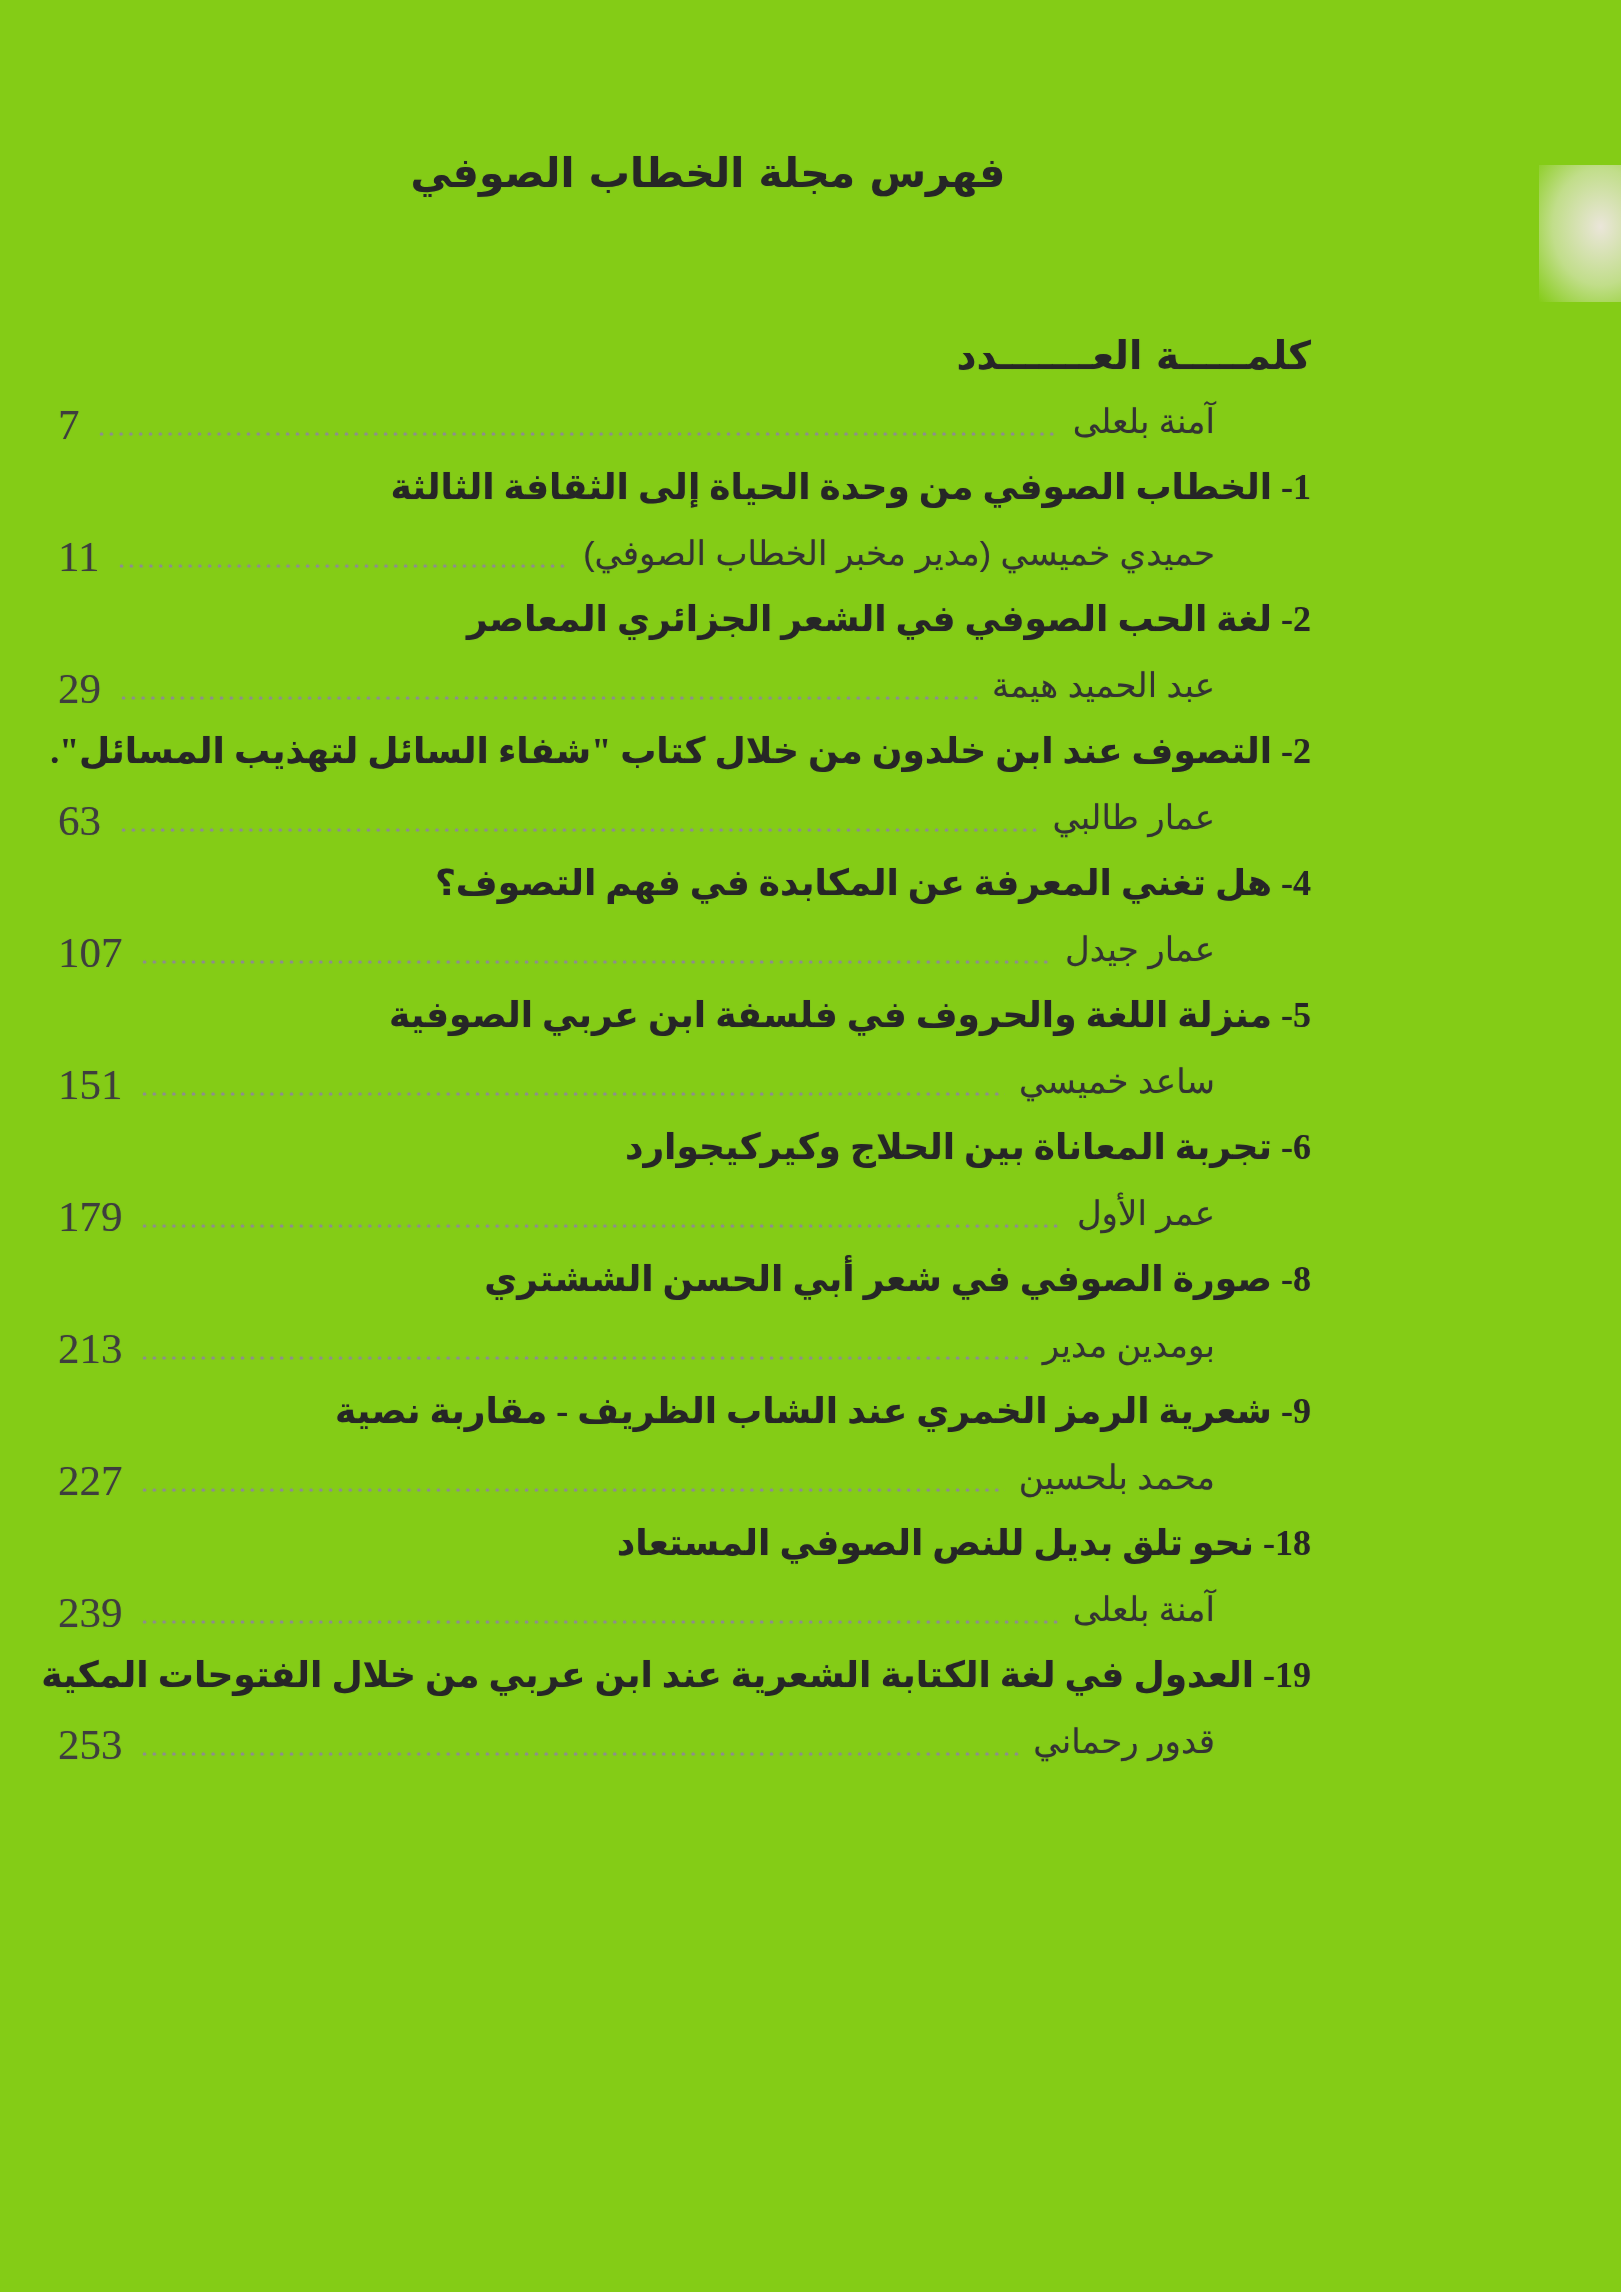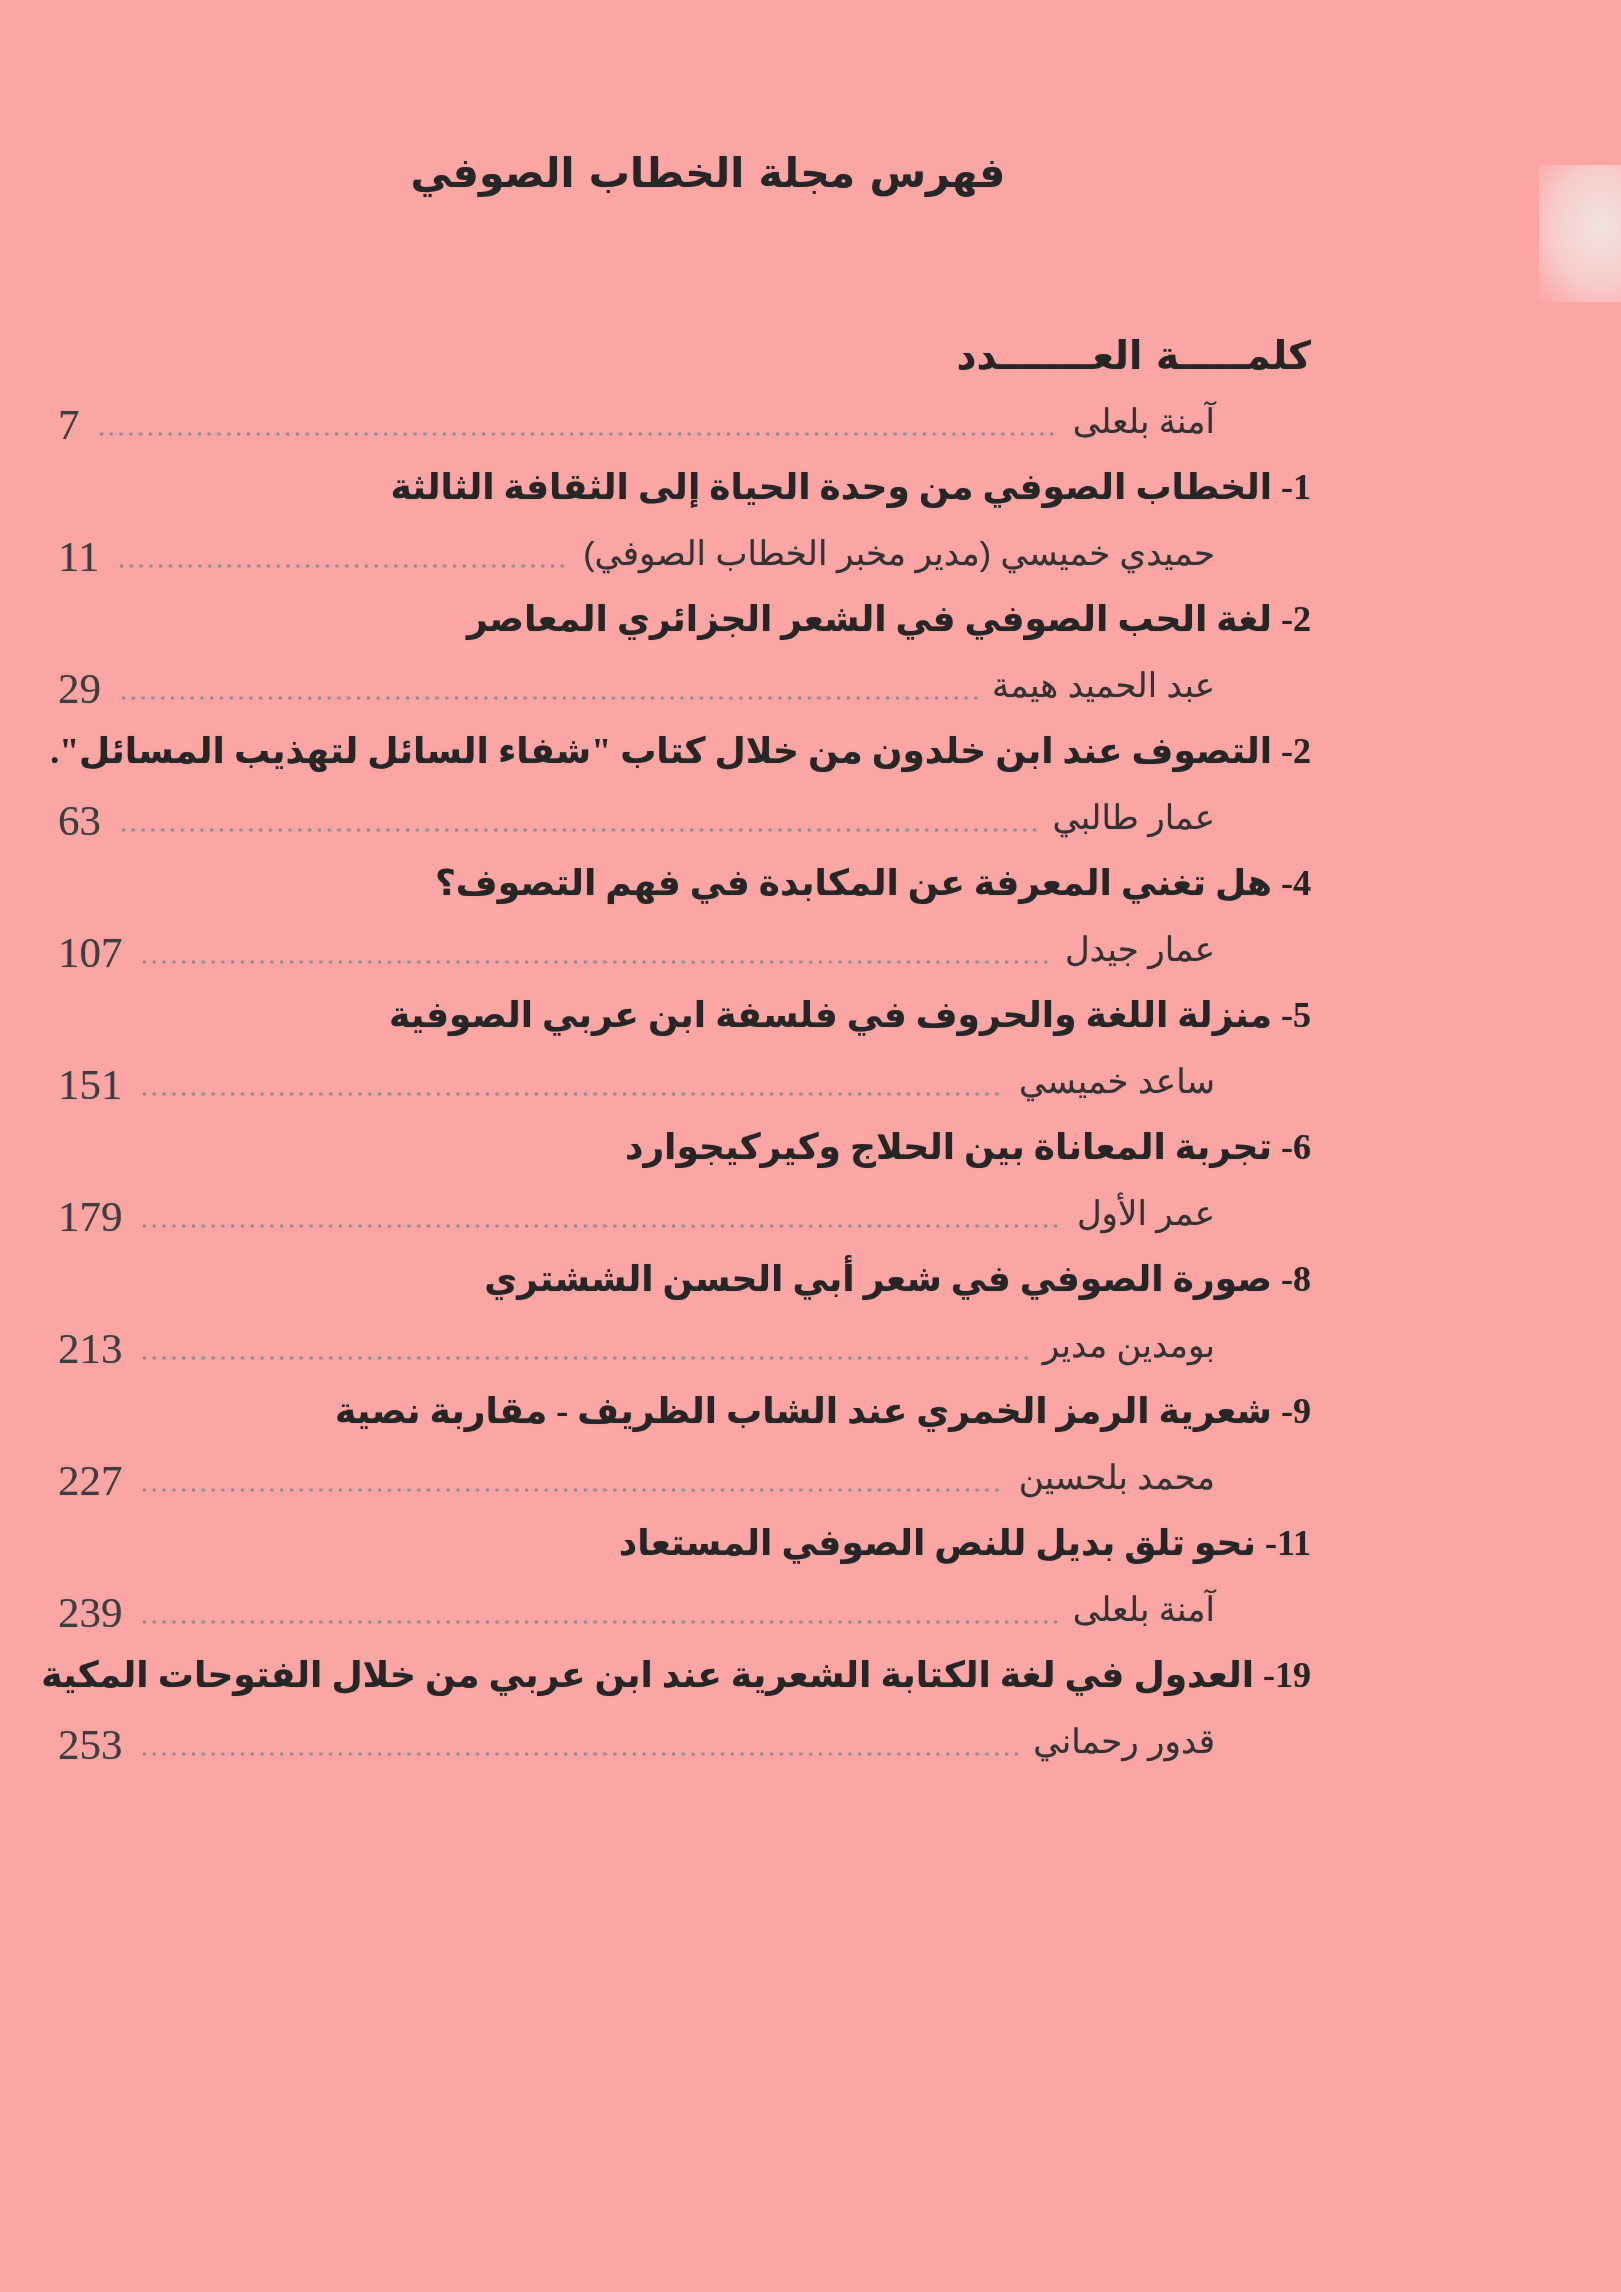--- a/index.html
+++ b/index.html
@@ -1,19 +1,19 @@
 <!DOCTYPE html>
 <html lang="ar"><head>
 <meta charset="utf-8">
 <style>
   html,body{margin:0;padding:0;background:#ffffff;}
   .page{
     position:relative;
     width:1621px;height:2293px;
-    background:#fca5a5;
+    background:#84cc16;
     overflow:hidden;
     font-family:"DejaVu Sans",sans-serif;
     color:#2b2b2b;
   }
   
   .smudge{
     position:absolute;top:165px;right:0;width:82px;height:137px;
     background:radial-gradient(ellipse at 75% 45%, rgba(240,231,228,0.95) 0%, rgba(243,236,233,0.55) 55%, rgba(255,255,255,0) 100%);
     pointer-events:none;
   }
@@ -157,21 +157,21 @@
     </div>
     <div class="row author-row">
       <span class="author">محمد بلحسين</span>
       <span class="leader"></span>
       <span class="pagenum">227</span>
     </div>
   </div>
 
   <div class="entry">
     <div class="row title-row">
-      <span class="title">11- نحو تلق بديل للنص الصوفي المستعاد</span>
+      <span class="title">18- نحو تلق بديل للنص الصوفي المستعاد</span>
     </div>
     <div class="row author-row">
       <span class="author">آمنة بلعلى</span>
       <span class="leader"></span>
       <span class="pagenum">239</span>
     </div>
   </div>
 
   <div class="entry">
     <div class="row title-row">

